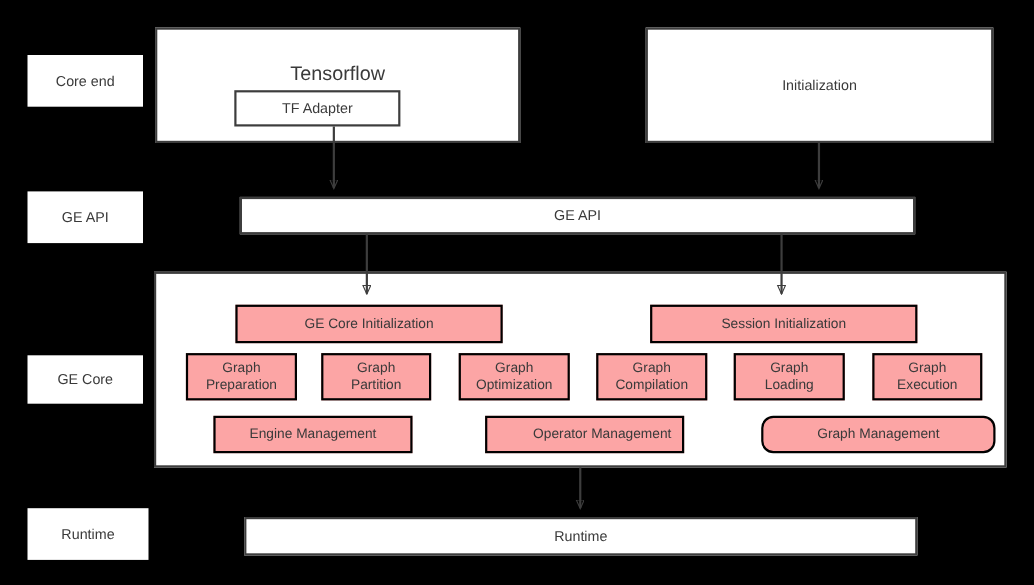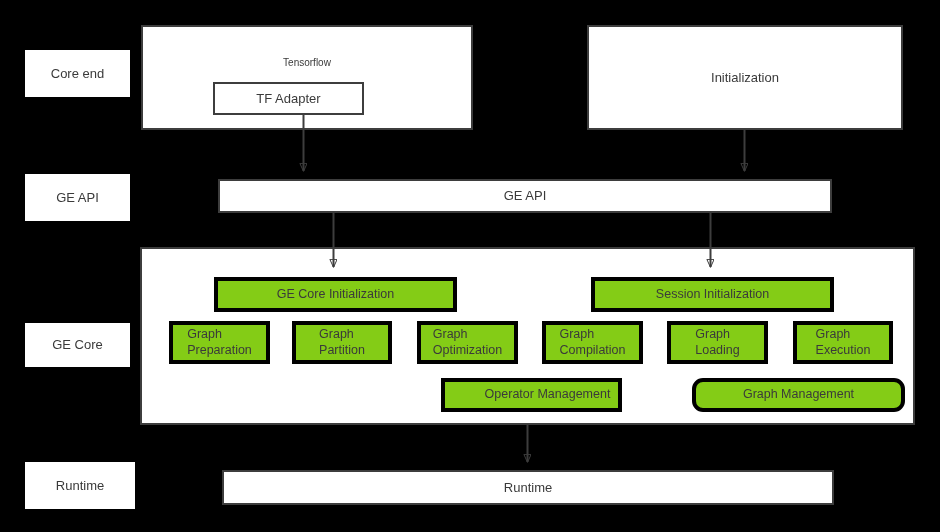--- a/index.html
+++ b/index.html
@@ -43,21 +43,21 @@
   #lbl-geapi    { left: 25px;  top: 174px; width: 105px; height: 47px; }
   #lbl-gecore   { left: 25px;  top: 323px; width: 105px; height: 44px; }
   #lbl-runtime  { left: 25px;  top: 462px; width: 110px; height: 47px; }
 
   
   #box-tensorflow {
     left: 141px; top: 25px; width: 332px; height: 105px;
     align-items: flex-start;
     justify-content: center;
     padding-top: 30px;
-    font-size: 10px;
+    font-size: 18px;
   }
   #box-tf-adapter {
     left: 213px; top: 82px; width: 151px; height: 33px;
     font-size: 13px;
   }
   #box-mindexpression {
     left: 587px; top: 25px; width: 316px; height: 105px;
     font-size: 13px;
   }
 
@@ -69,27 +69,27 @@
 
   
   #box-ge-core-container {
     left: 140px; top: 247px; width: 775px; height: 178px;
     display: block;
   }
 
   .inner {
     position: absolute;
     box-sizing: border-box;
-    background: #84cc16;
-    border: 4px solid #000000;
+    background: #fca5a5;
+    border: 2px solid #000000;
     color: #3a3a3a;
     display: flex;
     align-items: center;
     justify-content: center;
-    text-align: left;
+    text-align: center;
     font-size: 12.5px;
     line-height: 1.25;
     white-space: pre-line;
   }
   
   #box-ge-core-init   { left: 72px;  top: 28px;  width: 243px; height: 35px; }
   #box-session-init   { left: 449px; top: 28px; width: 243px; height: 35px; }
   
   #box-graph-prep    { left: 27px;  top: 72px; width: 101px; height: 43px; }
   #box-graph-part    { left: 150px; top: 72px; width: 100px; height: 43px; }
@@ -154,20 +154,21 @@
 
     <div class="inner" id="box-graph-comp">Graph
 Compilation</div>
 
     <div class="inner" id="box-graph-load">Graph
 Loading</div>
 
     <div class="inner" id="box-graph-exec">Graph
 Execution</div>
 
+    <div class="inner" id="box-engine-mgmt">Engine Management</div>
 
     <div class="inner" id="box-operator-mgmt">Operator Management</div>
 
     <div class="inner" id="box-graph-mgmt">Graph Management</div>
   </div>
 
   <div class="box outline" id="box-runtime">Runtime</div>
 
   <svg class="conn" width="940" height="532" style="left:0;top:0;">
     <defs>

